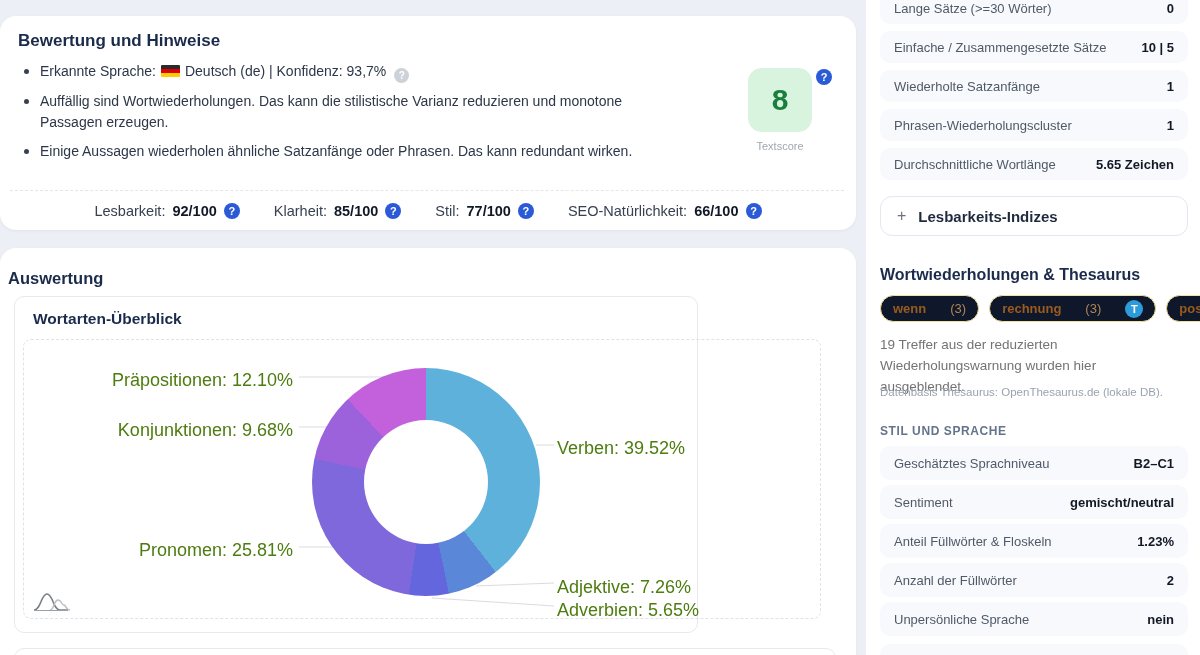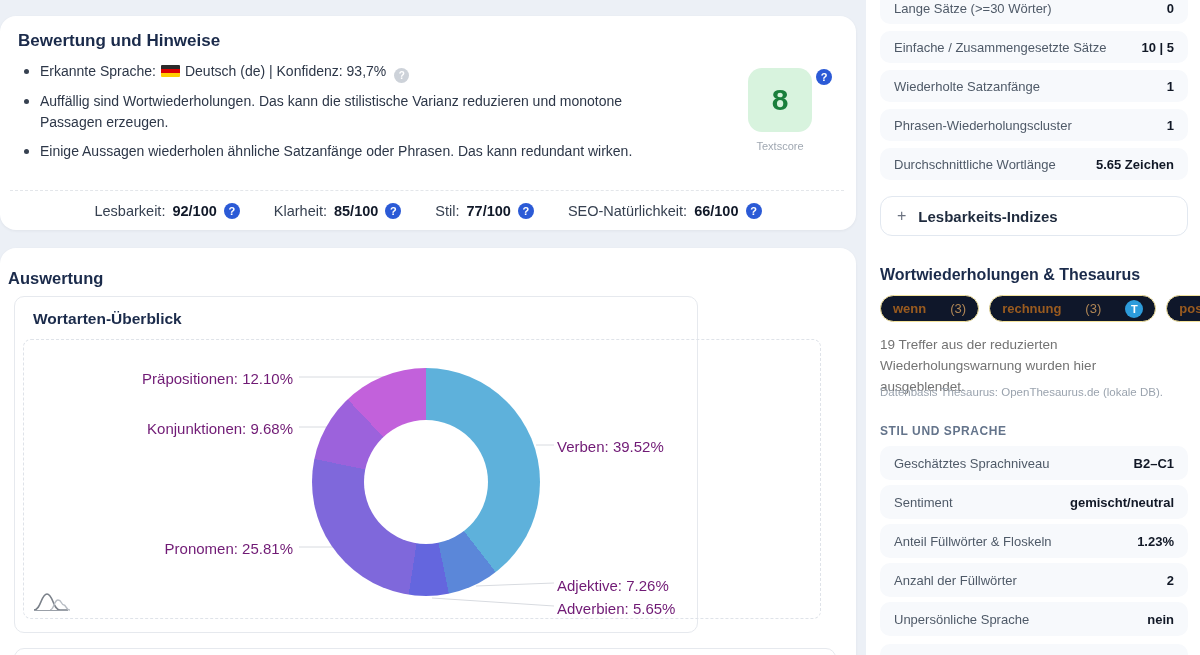--- a/index.html
+++ b/index.html
@@ -41,21 +41,21 @@
 
   
   #ausw-title { position:absolute; left:8px; top:21px; font-size:16.5px; }
   .subcard { position:absolute; left:14px; top:48px; width:684px; height:337px; border:1px solid #e6e9ee; border-radius:10px; background:#fff; }
   #chart-card-title { position:absolute; left:18px; top:13px; font-size:15.5px; font-weight:bold; color:#1b2b4b; }
   #chart-area { position:absolute; left:8px; top:42px; width:798px; height:280px; border:1px dashed #dfe3e9; border-radius:8px; }
 
   #donut { position:absolute; left:288px; top:28px; width:228px; height:228px; border-radius:50%; }
   #donut::after { content:""; position:absolute; inset:52px; border-radius:50%; background:#fff; }
 
-  .chart-label { position:absolute; font-size:15px; color:#701a75; white-space:nowrap; }
+  .chart-label { position:absolute; font-size:18px; color:#4d7c0f; white-space:nowrap; }
   #lbl-praepositionen { right:527px; top:30px; }
   #lbl-konjunktionen  { right:527px; top:80px; }
   #lbl-verben         { left:533px;  top:98px; }
   #lbl-pronomen       { right:527px; top:200px; }
   #lbl-adjektive      { left:533px;  top:237px; }
   #lbl-adverbien      { left:533px;  top:260px; }
   #leader-lines { position:absolute; inset:0; width:100%; height:100%; }
 
   #bell-icon { position:absolute; left:8px; top:250px; }
 

